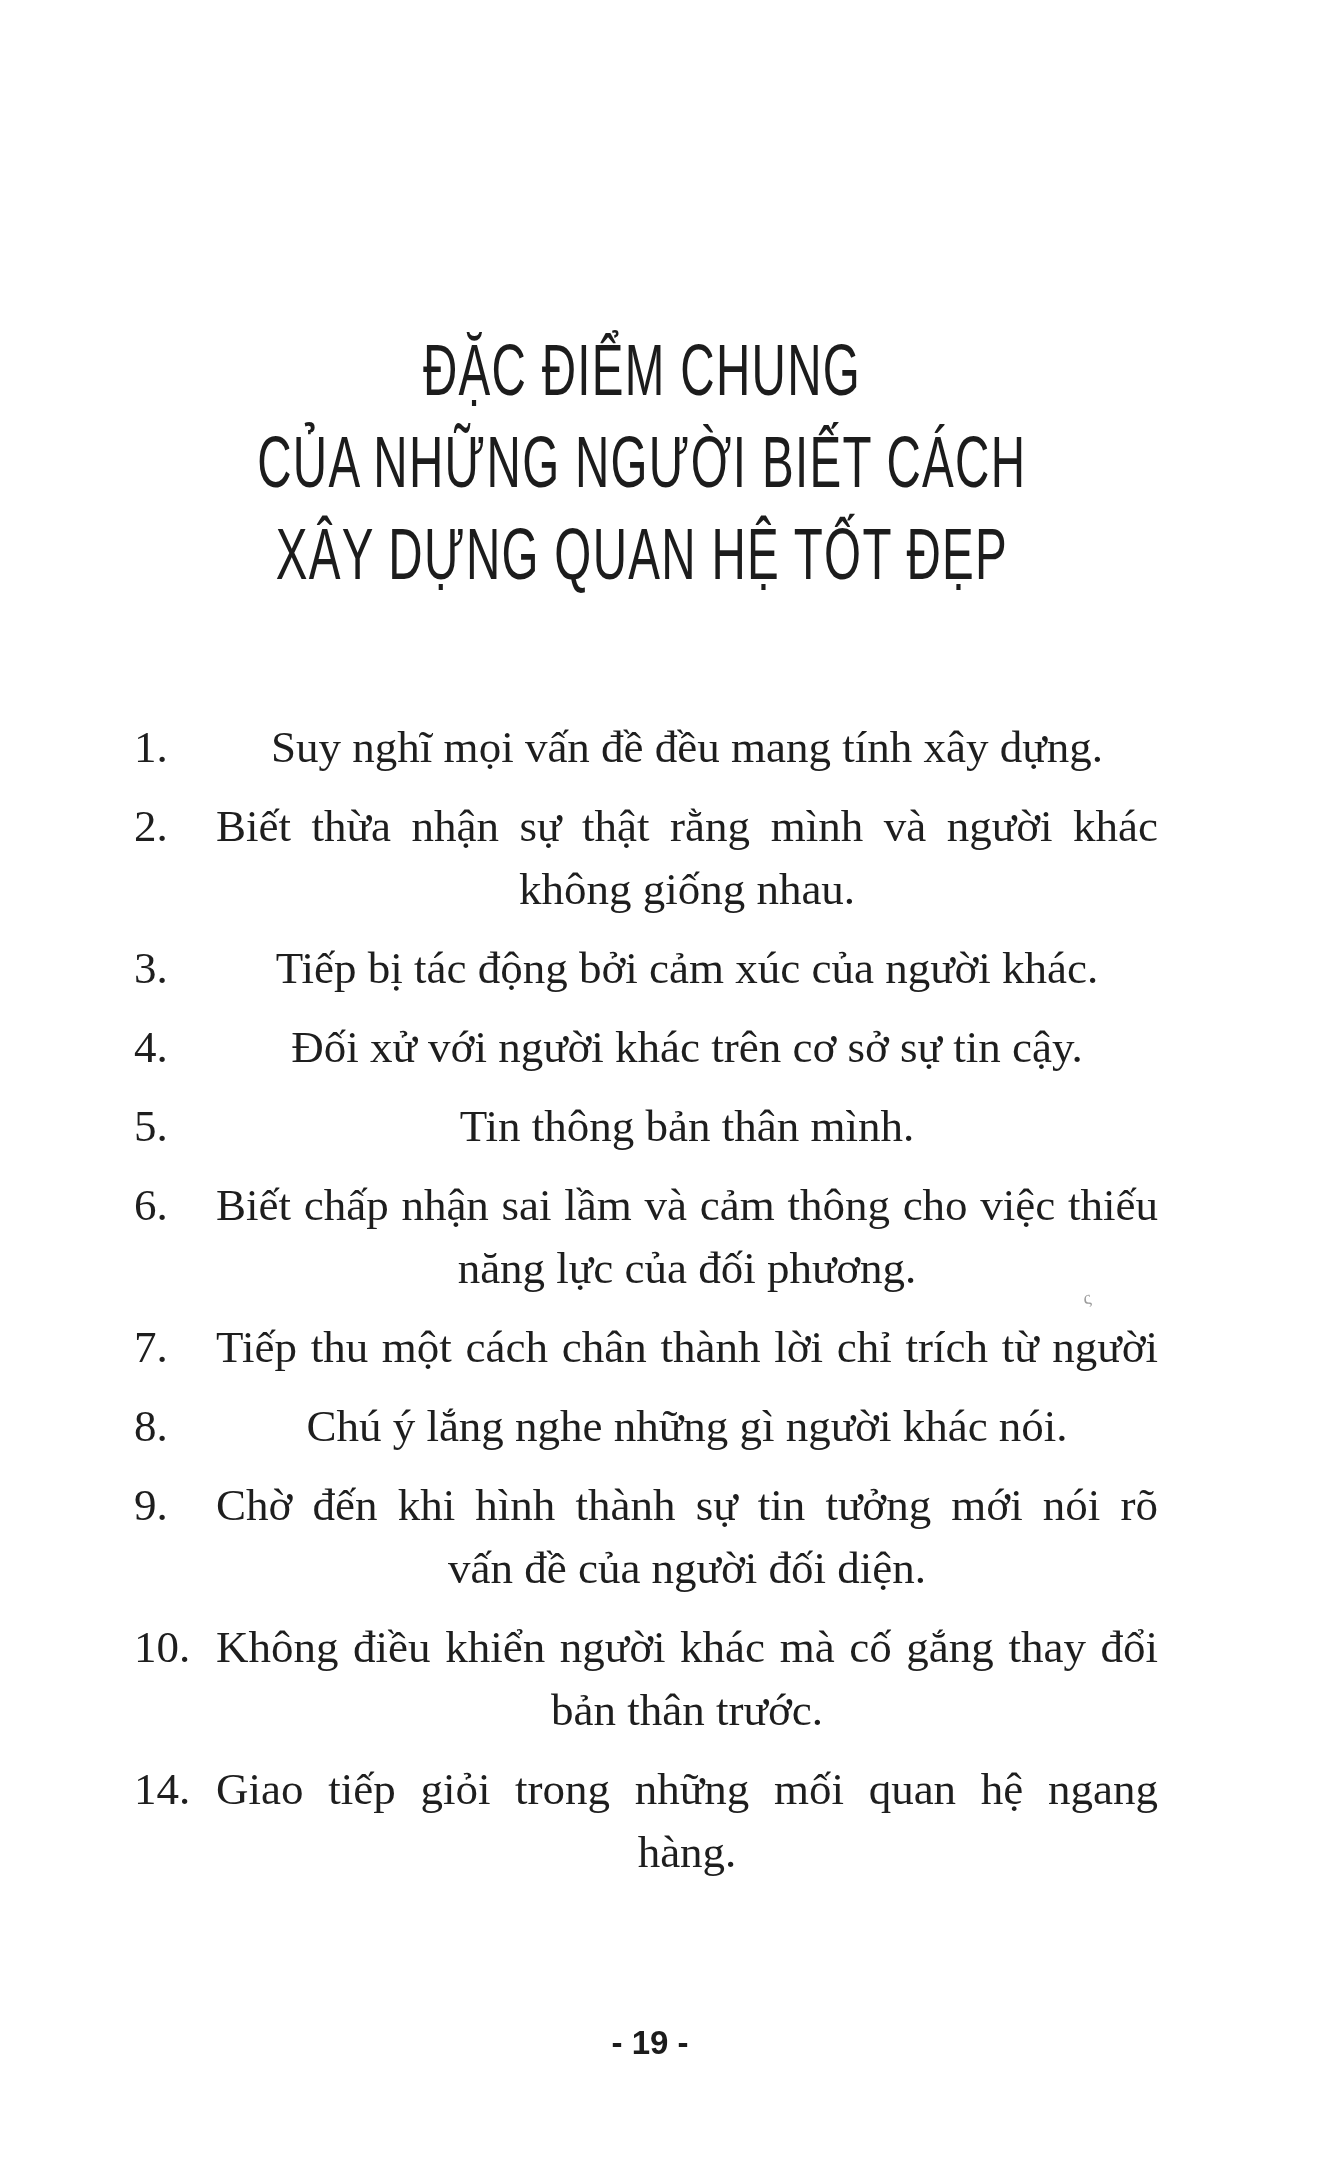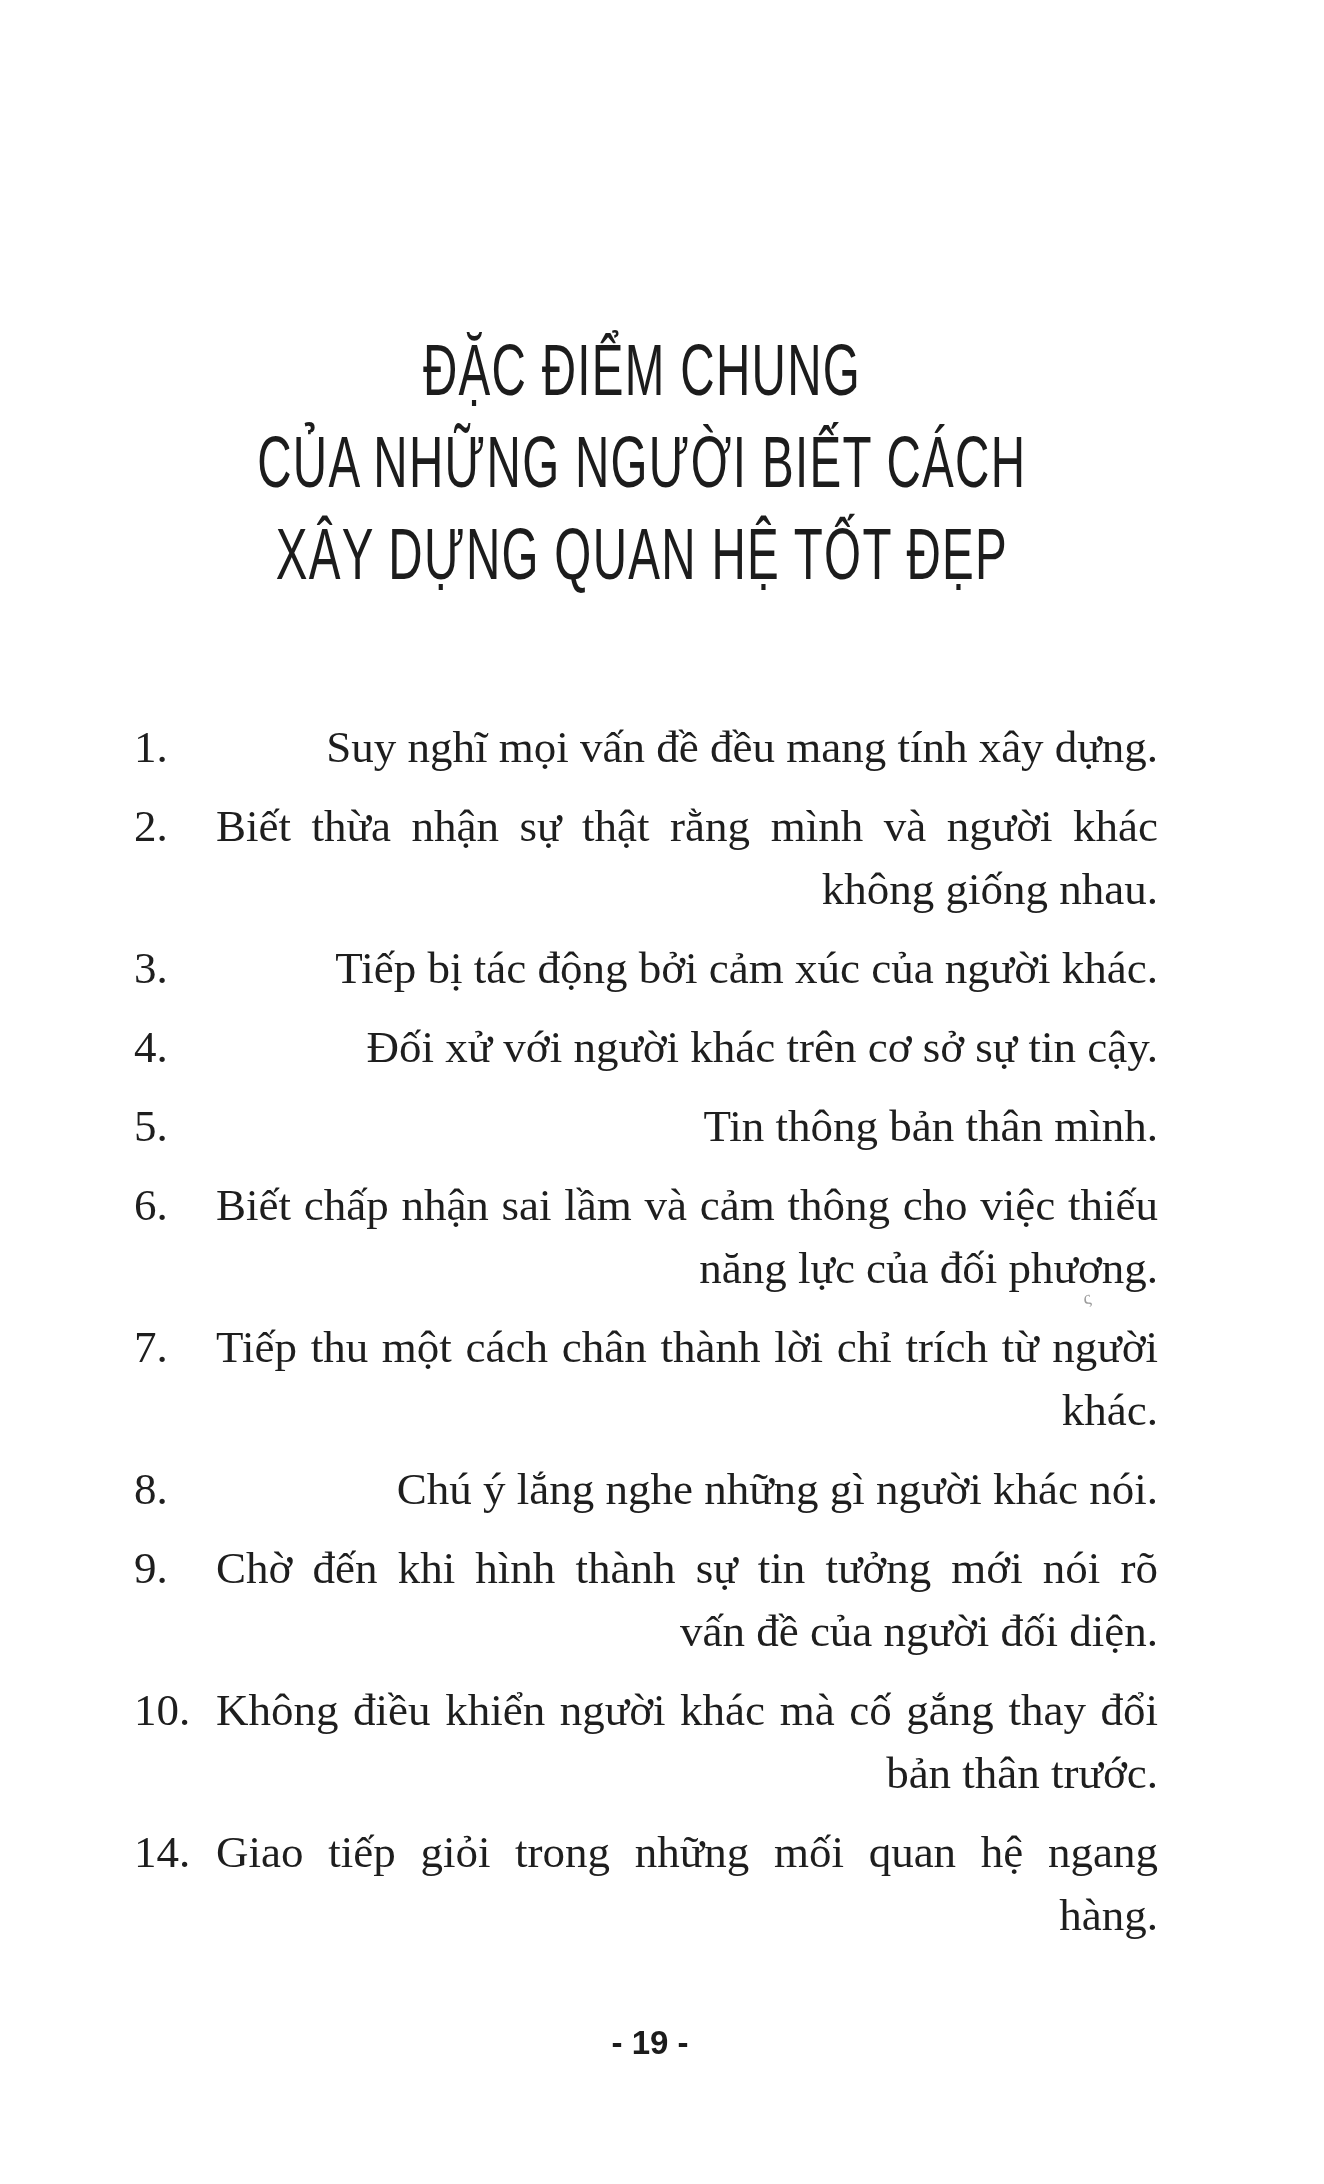--- a/index.html
+++ b/index.html
@@ -52,21 +52,21 @@
     line-height: 63px;
     color: #1e1e1e;
   }
   .item-num {
     flex: 0 0 82px;
     width: 82px;
   }
   .item-text {
     width: 942px;
   }
-  .text-line { text-align: right; }
+  .text-line { text-align: center; }
   .text-line.just {
     text-align: justify;
     text-align-last: justify;
   }
   
   .artifact {
     position: absolute;
     left: 1083px;
     top: 1288px;
     font-size: 19px;
@@ -136,21 +136,20 @@
         <div class="item-num">6.</div>
         <div class="item-text">
           <div class="text-line just">Biết chấp nhận sai lầm và cảm thông cho việc thiếu</div>
           <div class="text-line">năng lực của đối phương.</div>
         </div>
       </div>
       <div class="item">
         <div class="item-num">7.</div>
         <div class="item-text">
           <div class="text-line just">Tiếp thu một cách chân thành lời chỉ trích từ người</div>
-          <div class="text-line">khác.</div>
         </div>
       </div>
       <div class="item">
         <div class="item-num">8.</div>
         <div class="item-text">
           <div class="text-line">Chú ý lắng nghe những gì người khác nói.</div>
         </div>
       </div>
       <div class="item">
         <div class="item-num">9.</div>

